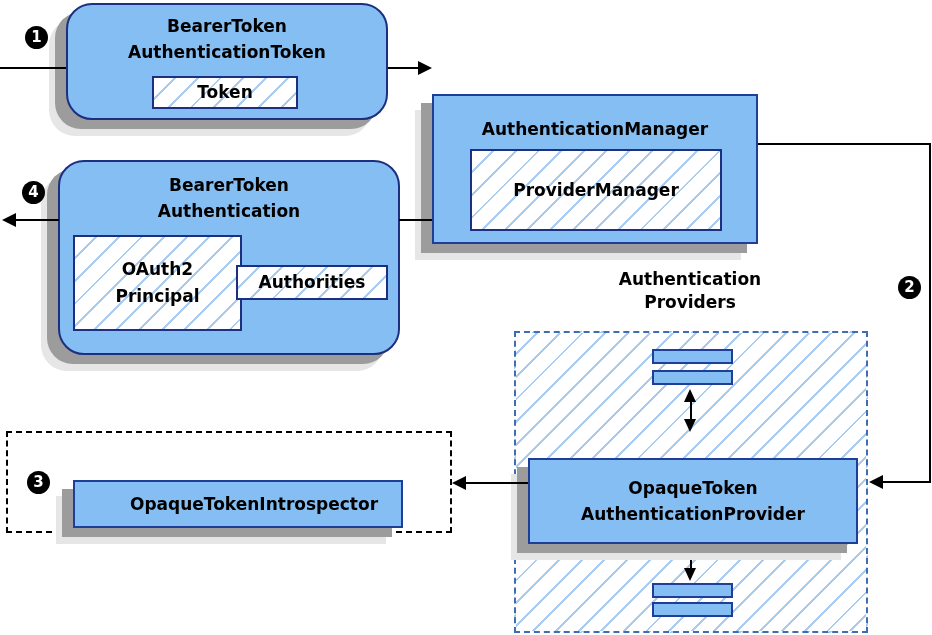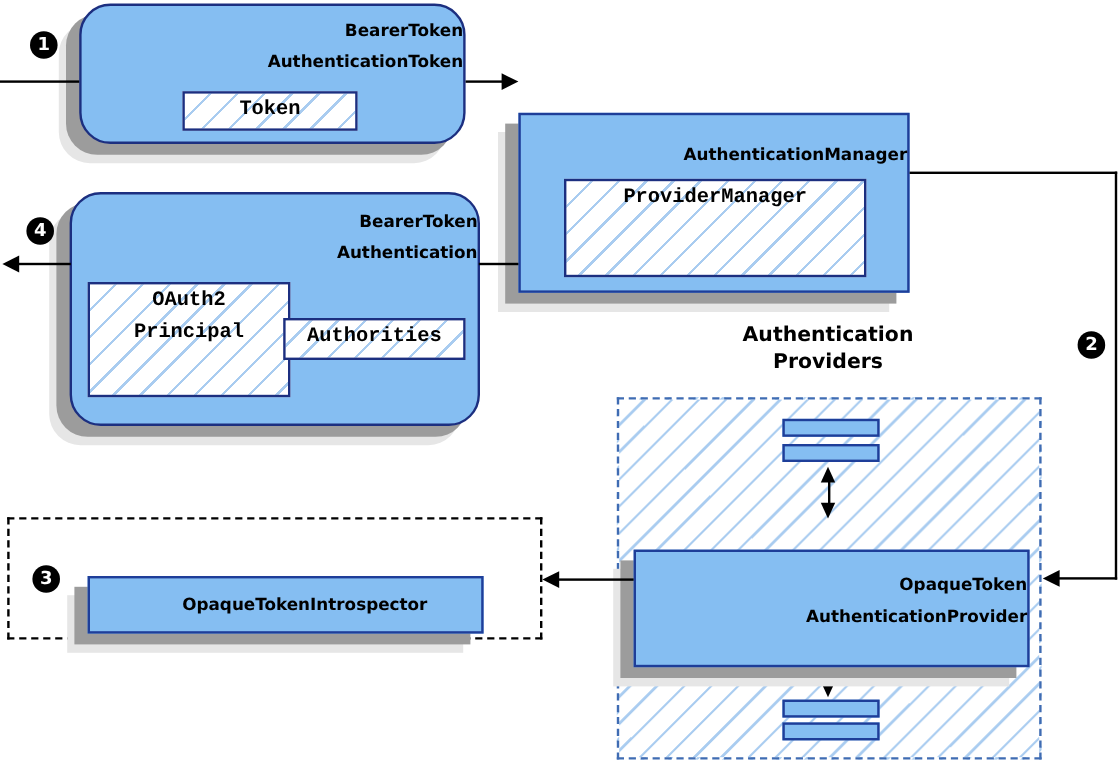--- a/index.html
+++ b/index.html
@@ -14,28 +14,28 @@
   .head-l{border-top:7px solid transparent;border-bottom:7px solid transparent;border-right:14px solid #000;}
   .head-u{border-left:6px solid transparent;border-right:6px solid transparent;border-bottom:13px solid #000;}
   .head-d{border-left:6px solid transparent;border-right:6px solid transparent;border-top:13px solid #000;}
   
   .node{
     position:absolute;background:#85bef2;border:2px solid #1c2f80;box-sizing:border-box;
     text-align:center;box-shadow:-11px 9px 0 #9c9c9c,-17px 16px 0 #e6e6e6;
   }
   .rounded{border-radius:26px;}
   .rect{border-color:#1e3e99;margin-top:24px;}
-  .title{font-size:14px;line-height:26px;text-align:right;}
+  .title{font-size:17px;line-height:26px;}
   
   .hatchbox{
     position:absolute;box-sizing:border-box;border:2px solid #1c2f80;
     background-color:#fff;
     background-image:repeating-linear-gradient(135deg,transparent 0 14px,#a9ccf0 14px 16px);
-    display:flex;flex-direction:column;align-items:center;justify-content:flex-start;
-    font-size:17px;line-height:27px;text-align:center;font-family:Liberation Mono, monospace;
+    display:flex;flex-direction:column;align-items:center;justify-content:center;
+    font-size:17px;line-height:27px;text-align:center;
   }
   
   .providers-box{
     position:absolute;box-sizing:border-box;border:2px dashed #3f6cb3;
     background-color:#fff;
     background-image:repeating-linear-gradient(135deg,transparent 0 14px,#a9ccf0 14px 16px);
   }
   .introspector-group{position:absolute;box-sizing:border-box;border:2px dashed #000;background:#fff;}
   
   .bar{position:absolute;width:81px;height:15px;background:#85bef2;border:2px solid #1e3e99;box-sizing:border-box;}
@@ -93,21 +93,21 @@
     <div class="title">Authentication</div>
     <div class="hatchbox" style="left:13px;top:73px;width:169px;height:96px;">
       <div>OAuth2</div>
       <div>Principal</div>
     </div>
     <div class="hatchbox" style="left:176px;top:103px;width:152px;height:35px;">
       <div>Authorities</div>
     </div>
   </div>
 
-  <div class="node rect" style="left:528px;top:434px;width:330px;height:98px;padding-top:15px;">
+  <div class="node rect" style="left:528px;top:434px;width:330px;height:86px;padding-top:15px;">
     <div class="title">OpaqueToken</div>
     <div class="title">AuthenticationProvider</div>
   </div>
 
   <div class="introspector-group" style="left:6px;top:431px;width:446px;height:102px;"></div>
   <div class="node rect centered" style="left:73px;top:456px;width:330px;height:48px;padding-left:32px;">
     <div class="title">OpaqueTokenIntrospector</div>
   </div>
 
   <div class="line" style="left:0;top:67px;width:66px;height:2px;"></div>

